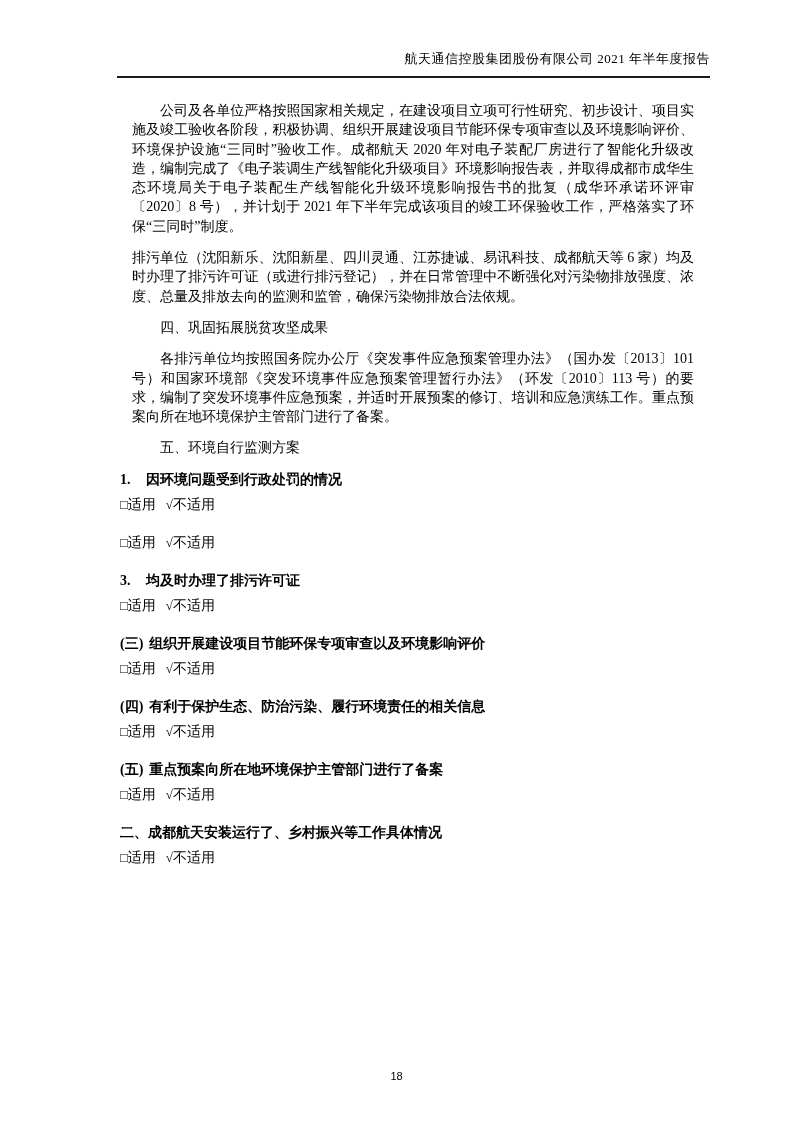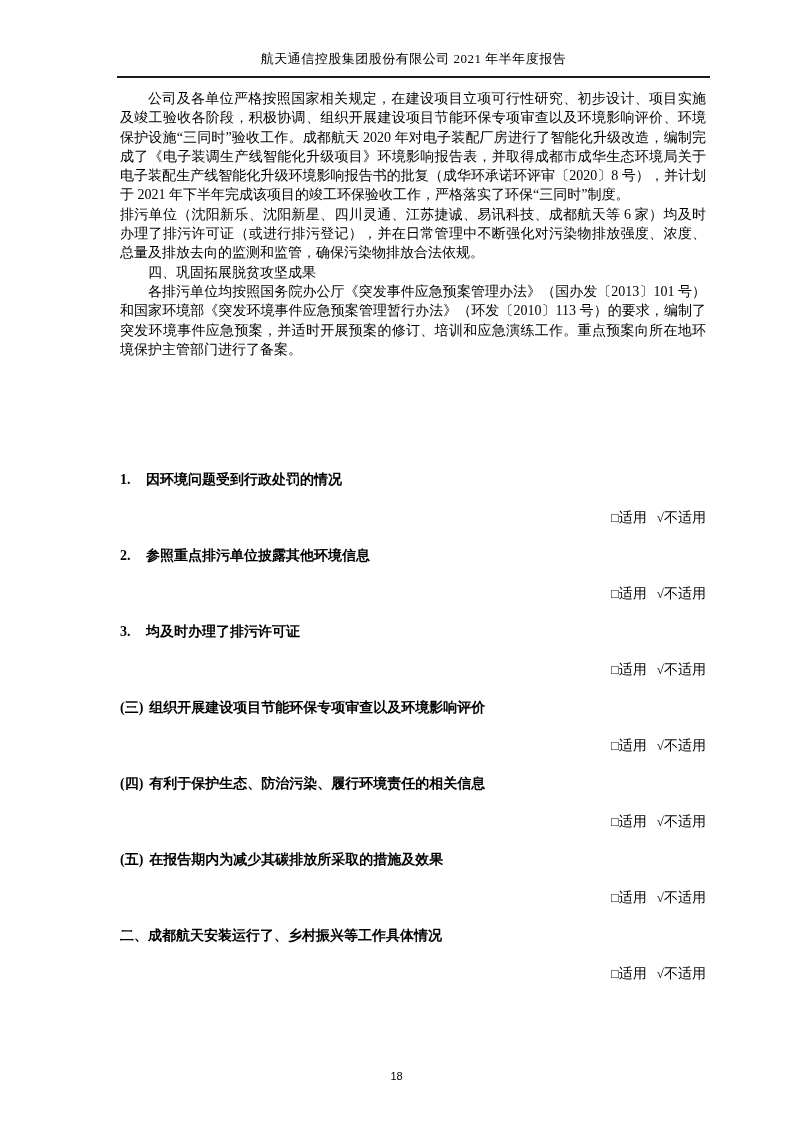--- a/index.html
+++ b/index.html
@@ -9,62 +9,61 @@
     margin:0 auto;
     background:#ffffff;
     font-family:"Liberation Serif","DejaVu Serif",serif;
     color:#000;
     overflow:hidden;
   }
   
   .header-title{
     position:absolute;
     top:50px;left:117px;width:593px;
-    text-align:center;
+    text-align:right;
     font-size:13px;
     letter-spacing:.5px;
     white-space:nowrap;
   }
   .header-rule{
     position:absolute;
     top:76px;left:117px;width:593px;
     height:0;
     border-top:2px solid #1a1a1a;
   }
   
   .body-block{
     position:absolute;
     top:89px;left:120px;width:586px;
     font-size:14px;
     line-height:19.3px;
     text-align:justify;
   }
-  .body-block p{margin:0;}
+  .body-block p{margin:12px;}
   .body-block p.indent{text-indent:2em;}
   
   .sections{
     position:absolute;
     top:470px;left:120px;width:586px;
   }
   .section{margin-bottom:19px;}
   .sec-heading{
     font-size:14px;
     font-weight:bold;
     line-height:20px;
     white-space:nowrap;
     font-family:Liberation Serif, serif;
   }
   .sec-heading .num-tab{display:inline-block;min-width:26px;}
   .sec-heading .num-gap{margin-right:6px;}
   .applicability{
     font-size:14px;
     line-height:19px;
-    margin-top:18px;
+    margin-top:5px;
     white-space:nowrap;
-    text-align:right;
   }
   .applicability .chk{font-size:13px;}
   .applicability .gap{display:inline-block;width:10px;}
   
   .page-number{
     position:absolute;
     top:1070px;left:0;width:100%;
     text-align:center;
     font-size:11px;
     font-family:"Liberation Sans","DejaVu Sans",sans-serif;
@@ -76,37 +75,35 @@
 <div class="page">
 
   <div class="header-title">航天通信控股集团股份有限公司 2021 年半年度报告</div>
   <div class="header-rule"></div>
 
   <div class="body-block">
     <p class="indent">公司及各单位严格按照国家相关规定，在建设项目立项可行性研究、初步设计、项目实施及竣工验收各阶段，积极协调、组织开展建设项目节能环保专项审查以及环境影响评价、环境保护设施“三同时”验收工作。成都航天 2020 年对电子装配厂房进行了智能化升级改造，编制完成了《电子装调生产线智能化升级项目》环境影响报告表，并取得成都市成华生态环境局关于电子装配生产线智能化升级环境影响报告书的批复（成华环承诺环评审〔2020〕8 号），并计划于 2021 年下半年完成该项目的竣工环保验收工作，严格落实了环保“三同时”制度。</p>
     <p>排污单位（沈阳新乐、沈阳新星、四川灵通、江苏捷诚、易讯科技、成都航天等 6 家）均及时办理了排污许可证（或进行排污登记），并在日常管理中不断强化对污染物排放强度、浓度、总量及排放去向的监测和监管，确保污染物排放合法依规。</p>
     <p class="indent">四、巩固拓展脱贫攻坚成果</p>
     <p class="indent">各排污单位均按照国务院办公厅《突发事件应急预案管理办法》（国办发〔2013〕101 号）和国家环境部《突发环境事件应急预案管理暂行办法》（环发〔2010〕113 号）的要求，编制了突发环境事件应急预案，并适时开展预案的修订、培训和应急演练工作。重点预案向所在地环境保护主管部门进行了备案。</p>
+    <p class="indent">五、环境自行监测方案</p>
   </div>
 
   <div class="sections">
 
     <div class="section">
       <div class="sec-heading">
         <span class="num-tab">1.</span><span>因环境问题受到行政处罚的情况</span>
       </div>
       <div class="applicability">
         <span class="chk">□</span><span>适用</span><span class="gap"></span><span class="chk">√</span><span>不适用</span>
       </div>
     </div>
 
     <div class="section">
-      <div class="sec-heading">
-        <span class="num-tab">2.</span><span>参照重点排污单位披露其他环境信息</span>
-      </div>
       <div class="applicability">
         <span class="chk">□</span><span>适用</span><span class="gap"></span><span class="chk">√</span><span>不适用</span>
       </div>
     </div>
 
     <div class="section">
       <div class="sec-heading">
         <span class="num-tab">3.</span><span>均及时办理了排污许可证</span>
       </div>
       <div class="applicability">
@@ -127,21 +124,21 @@
       <div class="sec-heading">
         <span class="num-gap">(四)</span><span>有利于保护生态、防治污染、履行环境责任的相关信息</span>
       </div>
       <div class="applicability">
         <span class="chk">□</span><span>适用</span><span class="gap"></span><span class="chk">√</span><span>不适用</span>
       </div>
     </div>
 
     <div class="section">
       <div class="sec-heading">
-        <span class="num-gap">(五)</span><span>在报告期内为减少其碳排放所采取的措施及效果</span>
+        <span class="num-gap">(五)</span><span>重点预案向所在地环境保护主管部门进行了备案</span>
       </div>
       <div class="applicability">
         <span class="chk">□</span><span>适用</span><span class="gap"></span><span class="chk">√</span><span>不适用</span>
       </div>
     </div>
 
     <div class="section">
       <div class="sec-heading">
         <span>二、</span><span>成都航天安装运行了、乡村振兴等工作具体情况</span>
       </div>

